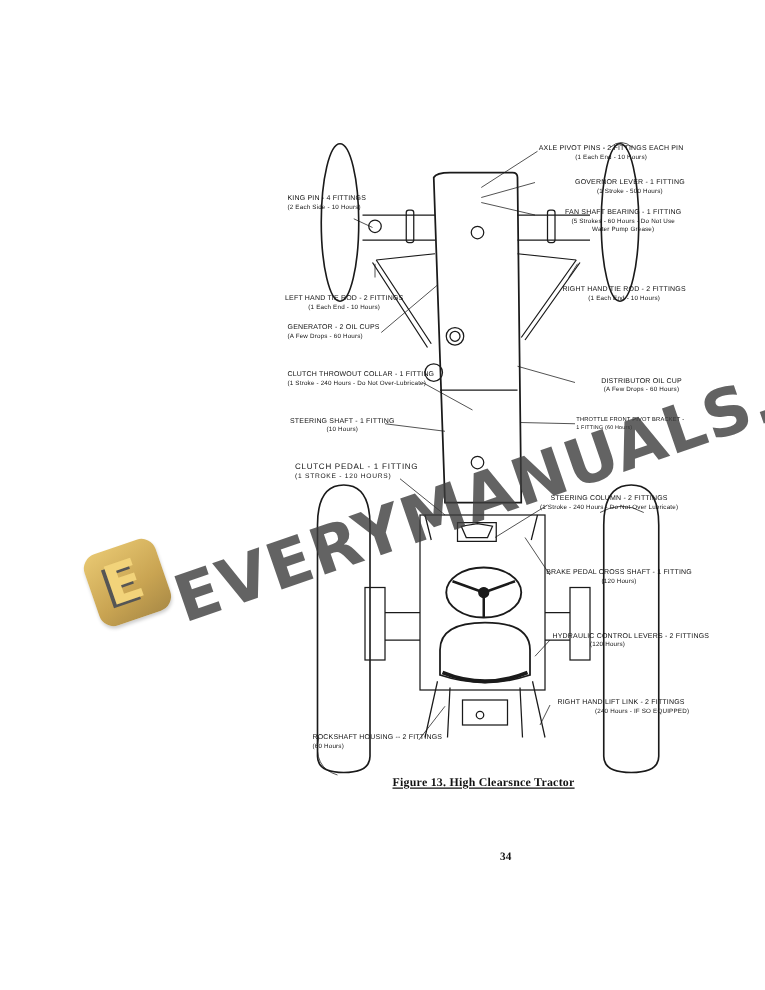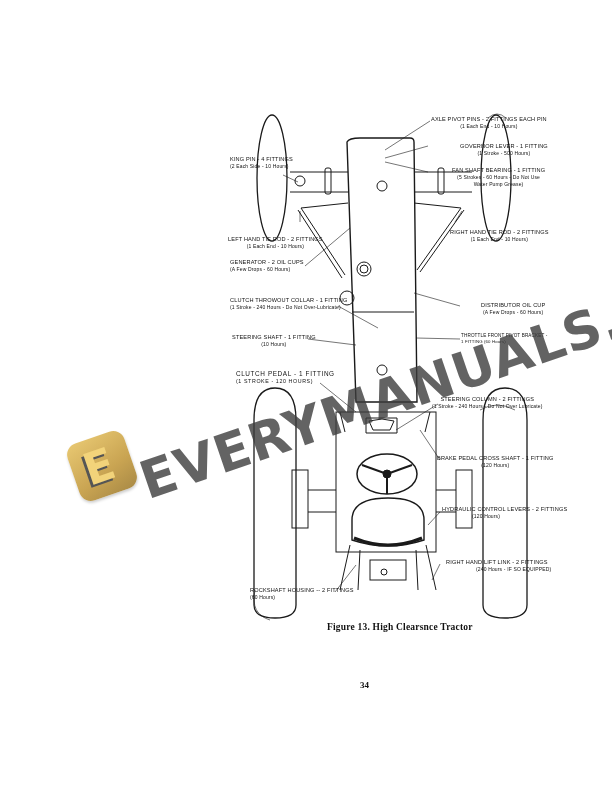--- a/index.html
+++ b/index.html
@@ -2,22 +2,22 @@
 <html><head>
 <meta charset="utf-8">
 <style>
   html, body { margin:0; padding:0; background:#ffffff; }
   body { width:612px; height:792px; position:relative; overflow:hidden; font-family:"Liberation Sans", sans-serif; color:#1a1a1a; }
   #page { position:absolute; left:0; top:0; width:612px; height:792px; background:#fff; }
   svg.diagram { position:absolute; left:0; top:0; width:612px; height:792px; }
   .lbl { position:absolute; font-family:"Liberation Sans", sans-serif; font-size:5.6px; line-height:7px; color:#111; text-transform:uppercase; letter-spacing:0.15px; white-space:nowrap; }
   .lbl .sub { display:block; text-transform:none; font-size:5px; line-height:6.5px; }
   .right { text-align:center; }
-  .caption { position:absolute; left:327px; top:622px; font-family:"Liberation Serif", serif; font-weight:bold; font-size:9.5px; color:#111; letter-spacing:0.2px; }
-  .pagenum { position:absolute; left:360px; top:680px; font-family:"Liberation Serif", serif; font-weight:bold; font-size:9px; color:#111; }
+  .caption { position:absolute; left:314px; top:622px; font-family:"Liberation Serif", serif; font-weight:bold; font-size:9.5px; color:#111; letter-spacing:0.2px;text-decoration:underline; }
+  .pagenum { position:absolute; left:400px; top:680px; font-family:"Liberation Serif", serif; font-weight:bold; font-size:9px; color:#111; }
   .wm { position:absolute; left:132px; top:454px; transform-origin:0 0; transform:rotate(-19deg); font-family:"DejaVu Sans", sans-serif; font-weight:bold; font-size:52px; color:rgba(60,60,60,0.8); letter-spacing:1px; white-space:nowrap; }
   .wm-logo { position:absolute; left:72px; top:436px; width:60px; height:60px; border-radius:12px; transform:rotate(-19deg); background:linear-gradient(160deg,#e8c872 0%,#c9a452 60%,#a98a46 100%); box-shadow:0 2px 3px rgba(0,0,0,0.2); }
   .wm-logo span { position:absolute; left:12px; top:4px; font-family:"DejaVu Sans", sans-serif; font-weight:bold; font-size:44px; color:#f2d37a; text-shadow:-3px 2px 0 #555; }
 </style>
 </head>
 <body>
 
 <div id="page">
 
   <svg class="diagram" viewBox="0 0 612 792" fill="none" stroke="#1a1a1a" stroke-width="1">

